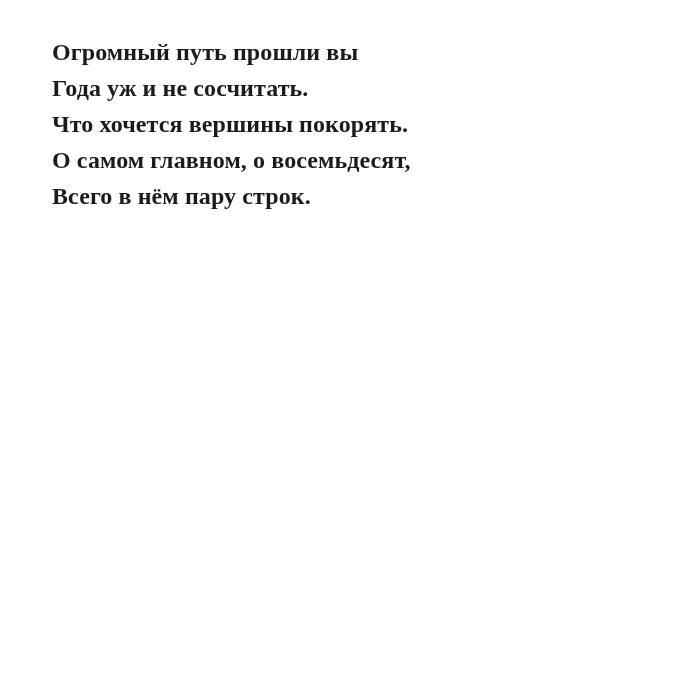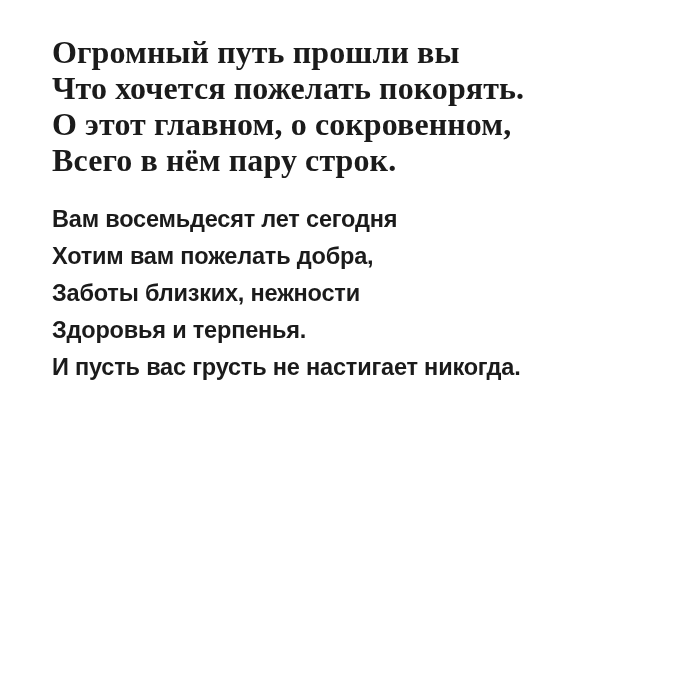--- a/index.html
+++ b/index.html
@@ -24,21 +24,21 @@
   .stanza {
     margin: 0 0 0 0;
   }
   .stanza + .stanza {
     margin-top: 22px;
   }
   .poem-line {
     display: block;
     font-family: "Liberation Serif", serif;
     font-weight: 700;
-    font-size: 32px;
+    font-size: 24px;
     line-height: 36px;
     color: #1b1b1b;
     letter-spacing: 0.1px;
     white-space: pre;
   }
   .stanza-1 .poem-line {
     font-family: "Liberation Serif", serif;
   }
   .stanza-2 .poem-line {
     font-family: "Liberation Sans", sans-serif;
@@ -52,26 +52,20 @@
     transform-origin: left center;
   }
 </style>
 </head>
 <body>
 
 <div class="poem-page">
 
   <div class="stanza stanza-1">
     <span class="poem-line">Огромный путь прошли вы</span>
-    <span class="poem-line">Что хочется пожелать покорять.</span>
-    <span class="poem-line">О этот главном, о сокровенном,</span>
+    <span class="poem-line">Года уж и не сосчитать.</span>
+    <span class="poem-line">Что хочется вершины покорять.</span>
+    <span class="poem-line">О самом главном, о восемьдесят,</span>
     <span class="poem-line">Всего в нём пару строк.</span>
   </div>
 
-  <div class="stanza stanza-2">
-    <span class="poem-line">Вам восемьдесят лет сегодня</span>
-    <span class="poem-line">Хотим вам пожелать добра,</span>
-    <span class="poem-line">Заботы близких, нежности</span>
-    <span class="poem-line">Здоровья и терпенья.</span>
-    <span class="poem-line">И пусть вас грусть не настигает никогда.</span>
-  </div>
 
 </div>
 
 </body></html>

